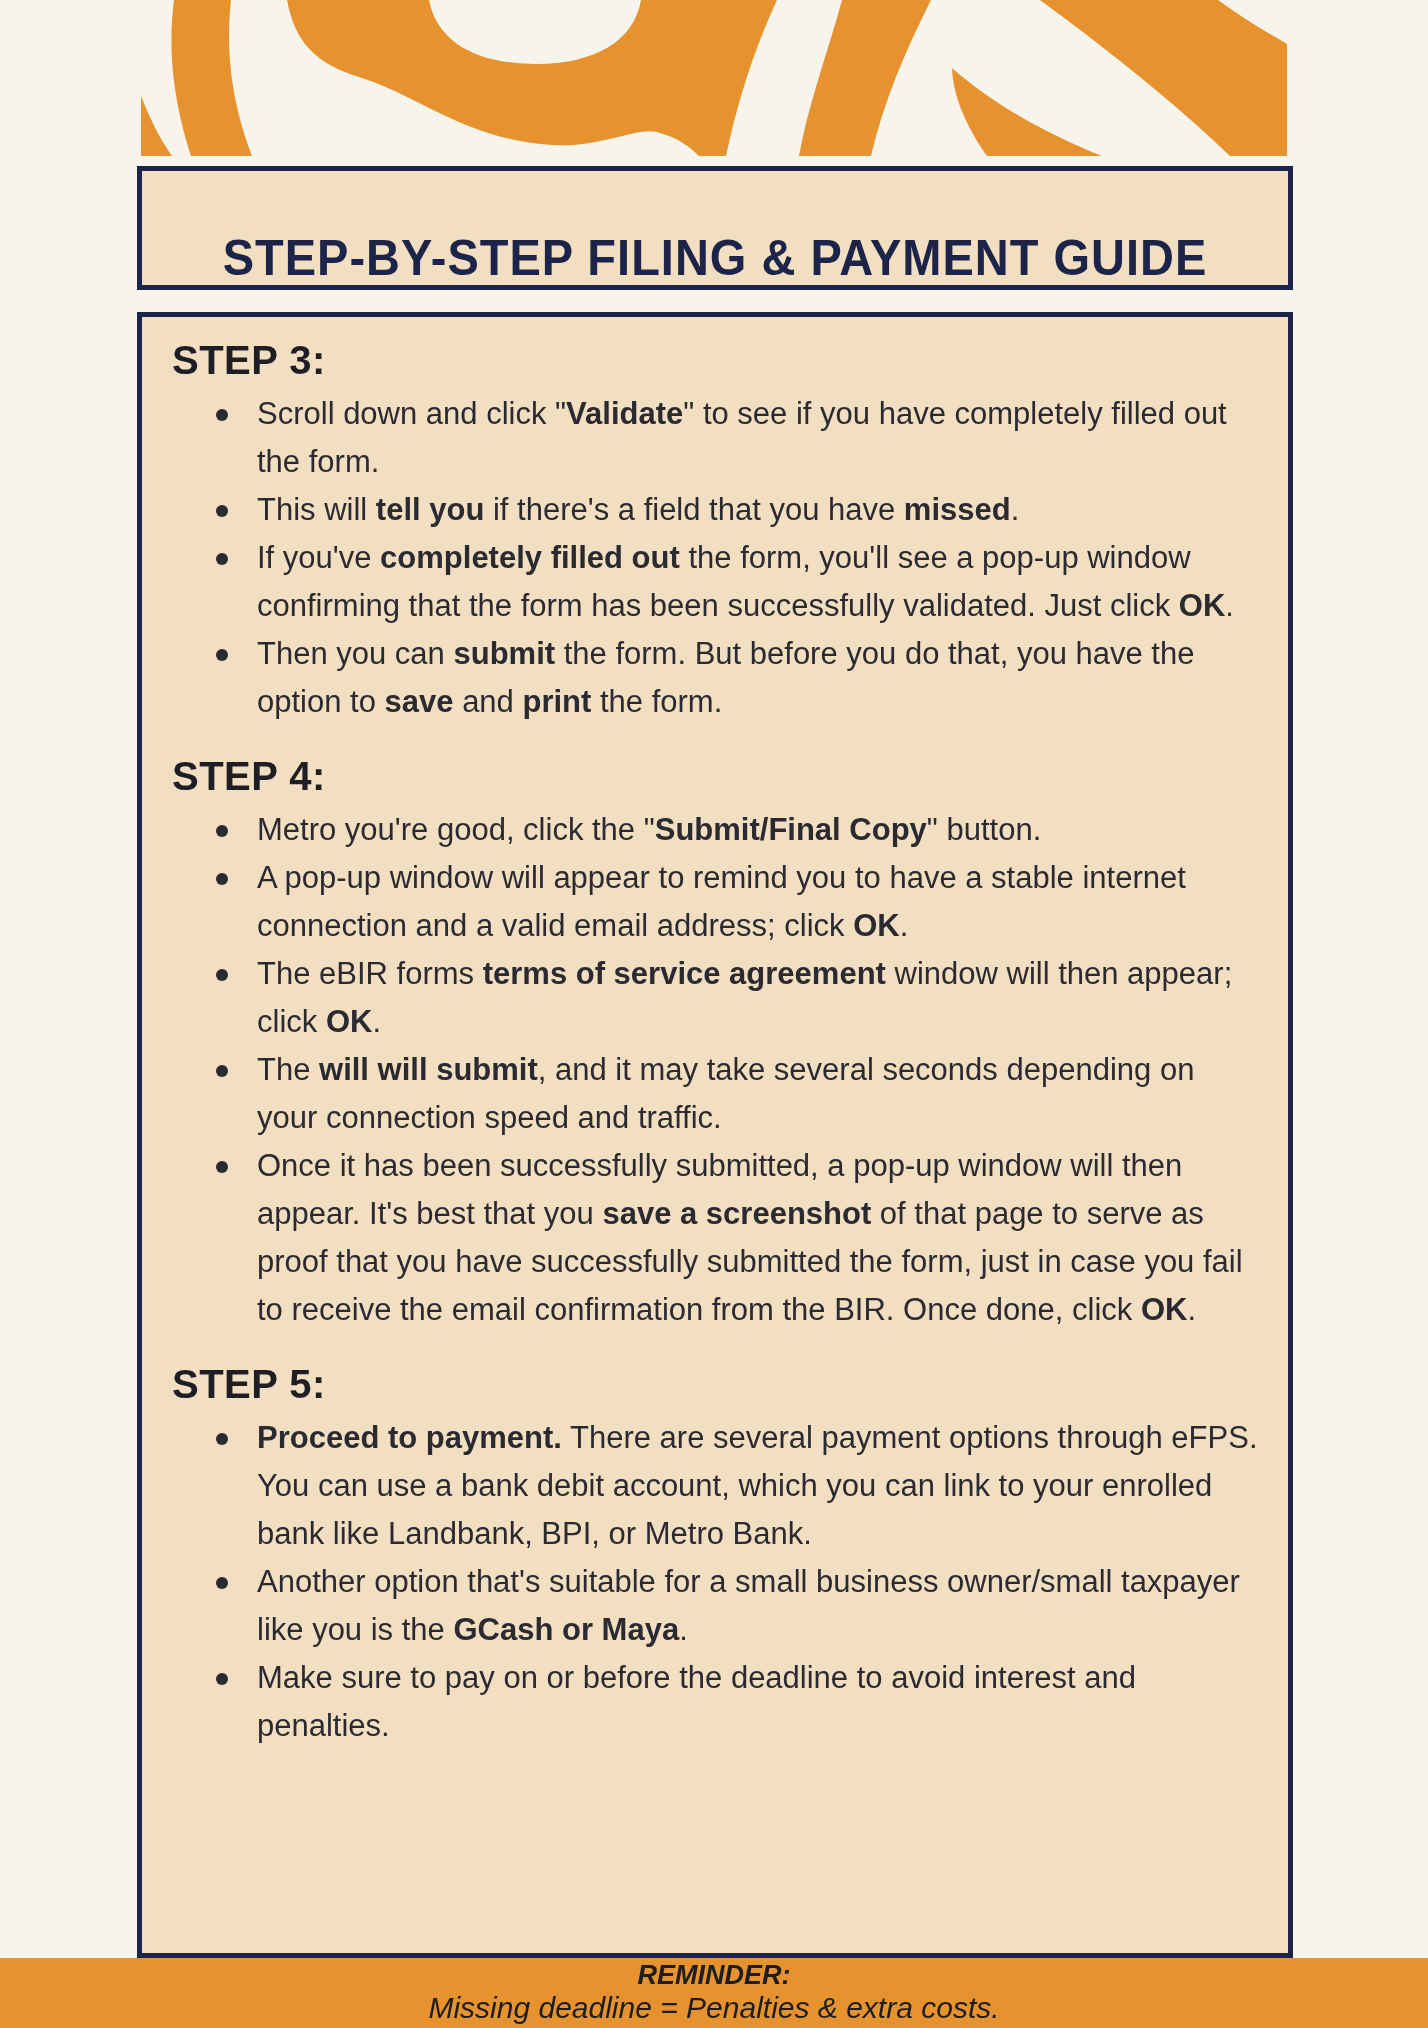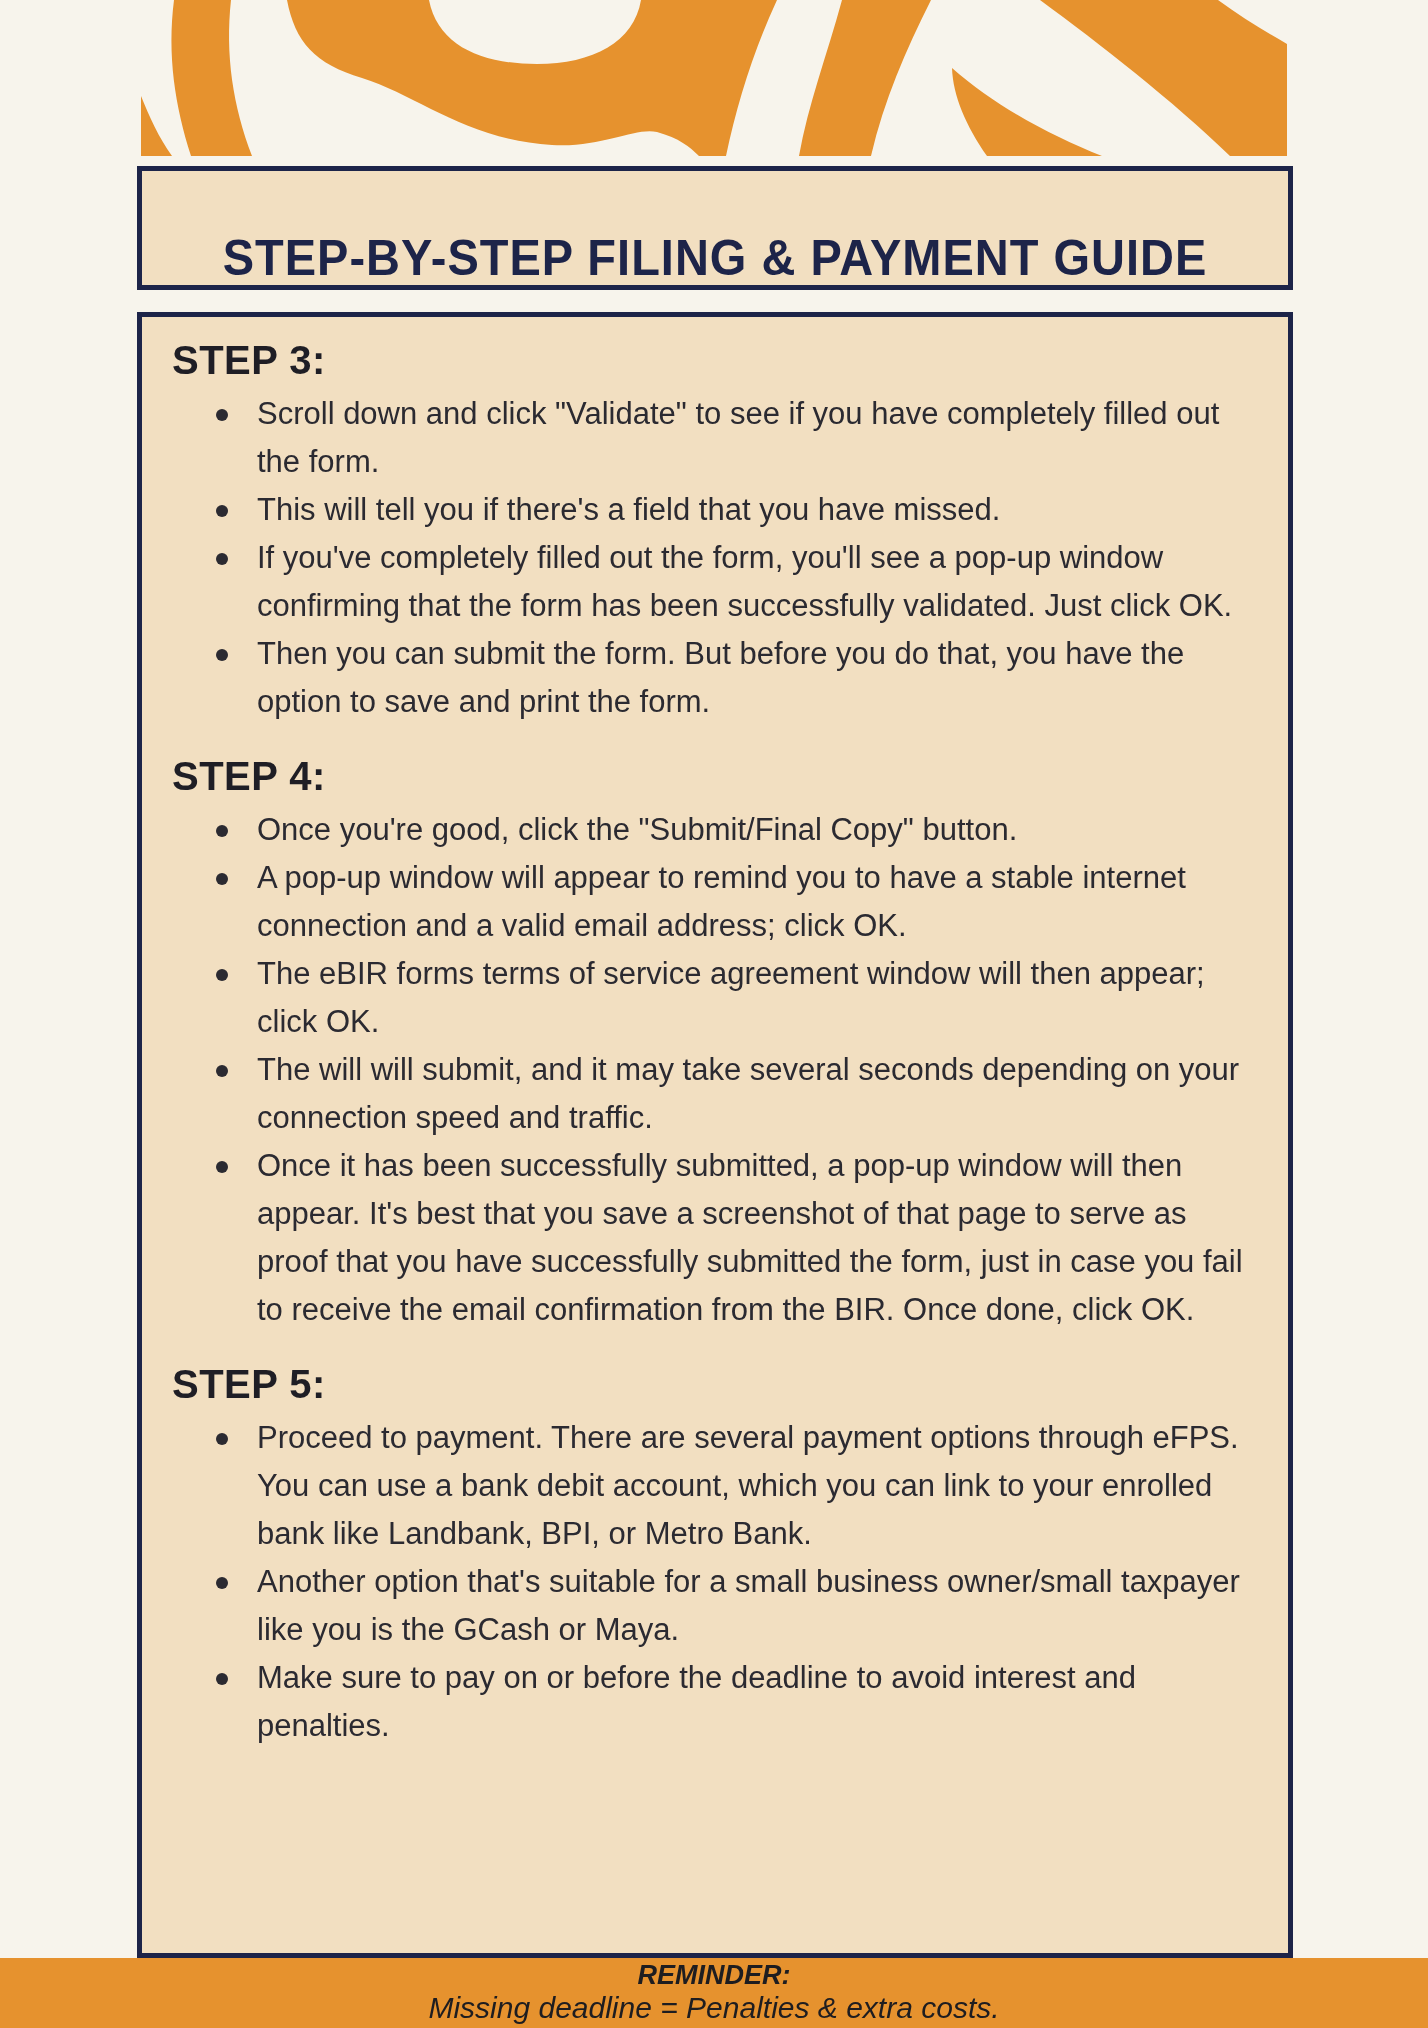--- a/index.html
+++ b/index.html
@@ -42,21 +42,21 @@
   }
   section:first-child .step{margin-top:12px;}
   .bullets{list-style:none; margin:4px 0 0 0; padding:0;}
   .bullets li{
     position:relative; padding-left:85px; font-size:31px; line-height:48px;
   }
   .bullets li::before{
     content:""; position:absolute; left:44px; top:19px;
     width:12px; height:12px; border-radius:50%; background:var(--ink);
   }
-  .b{font-weight:400;}
+  .b{font-weight:700;}
 
   
   .footer{
     position:absolute; left:0; top:1958px; width:1428px; height:70px;
     background:var(--orange); text-align:center; color:#1E1D20;
     font-style:italic; padding-top:2px;
   }
   .footer .f1{font-size:27px; line-height:31px; font-weight:700;}
   .footer .f2{font-size:30px; line-height:33px;}
 </style>
@@ -96,21 +96,21 @@
         <li><span>Scroll down and click "</span><span class="b">Validate</span><span>" to see if you have completely filled out the form.</span></li>
         <li><span>This will </span><span class="b">tell you</span><span> if there's a field that you have </span><span class="b">missed</span><span>.</span></li>
         <li><span>If you've </span><span class="b">completely filled out</span><span> the form, you'll see a pop-up window confirming that the form has been successfully validated. Just click </span><span class="b">OK</span><span>.</span></li>
         <li><span>Then you can </span><span class="b">submit</span><span> the form. But before you do that, you have the option to </span><span class="b">save</span><span> and </span><span class="b">print</span><span> the form.</span></li>
       </ul>
     </section>
 
     <section>
       <h2 class="step">STEP 4:</h2>
       <ul class="bullets">
-        <li><span>Once you're good, click the "</span><span class="b">Submit/Final Copy</span><span>" button.</span></li>
+        <li><span>Metro you're good, click the "</span><span class="b">Submit/Final Copy</span><span>" button.</span></li>
         <li><span>A pop-up window will appear to remind you to have a stable internet connection and a valid email address; click </span><span class="b">OK</span><span>.</span></li>
         <li><span>The eBIR forms </span><span class="b">terms of service agreement</span><span> window will then appear; click </span><span class="b">OK</span><span>.</span></li>
         <li><span>The </span><span class="b">will will submit</span><span>, and it may take several seconds depending on your connection speed and traffic.</span></li>
         <li><span>Once it has been successfully submitted, a pop-up window will then appear. It's best that you </span><span class="b">save a screenshot</span><span> of that page to serve as proof that you have successfully submitted the form, just in case you fail to receive the email confirmation from the BIR. Once done, click </span><span class="b">OK</span><span>.</span></li>
       </ul>
     </section>
 
     <section>
       <h2 class="step">STEP 5:</h2>
       <ul class="bullets">

